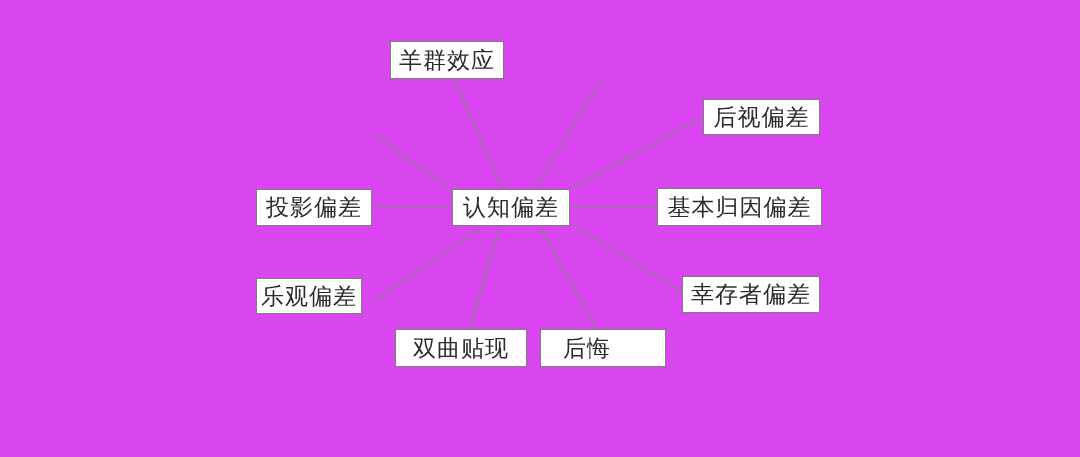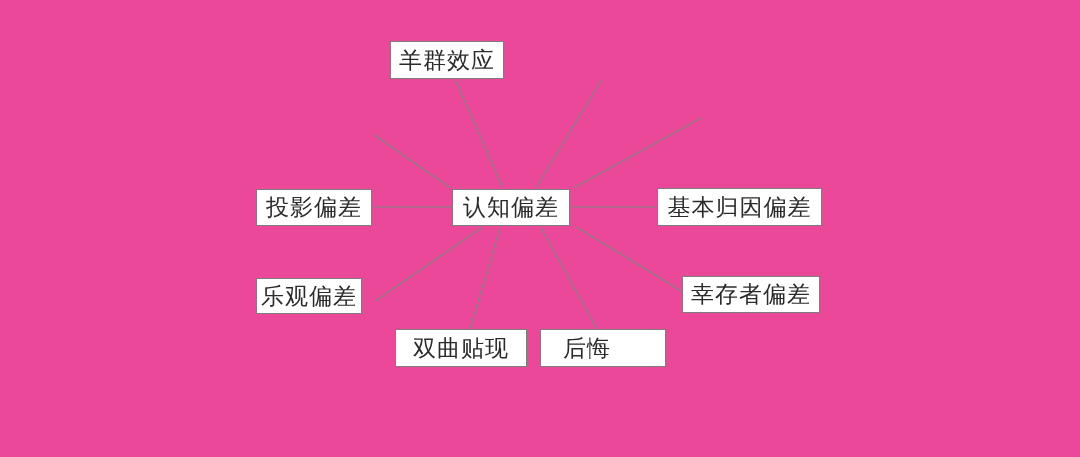--- a/index.html
+++ b/index.html
@@ -4,21 +4,21 @@
 <style>
   html, body {
     margin: 0;
     padding: 0;
     background: #ffffff;
   }
   .figure {
     position: relative;
     width: 1080px;
     height: 457px;
-    background: #ec4899;
+    background: #d946ef;
     font-family: "DejaVu Serif", serif;
     overflow: hidden;
   }
   .connectors {
     position: absolute;
     left: 0;
     top: 0;
     width: 1080px;
     height: 457px;
   }
@@ -83,20 +83,23 @@
     <line x1="596" y1="328" x2="540" y2="227"></line>
     <line x1="681" y1="291" x2="576" y2="227"></line>
   </svg>
 
   <div class="node node-herd">
     <span>羊群效应</span>
   </div>
 
 
 
+  <div class="node node-hindsight">
+    <span>后视偏差</span>
+  </div>
 
   <div class="node node-projection">
     <span>投影偏差</span>
   </div>
 
   <div class="node node-center">
     <span>认知偏差</span>
   </div>
 
   <div class="node node-attribution">

